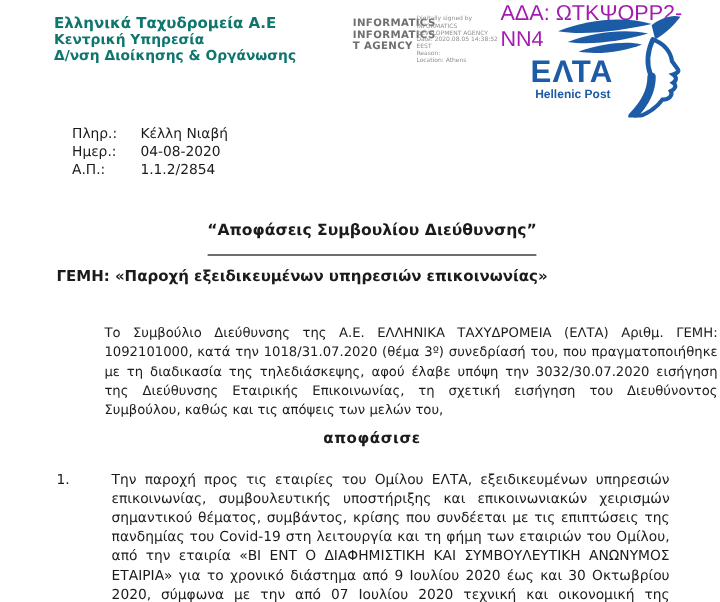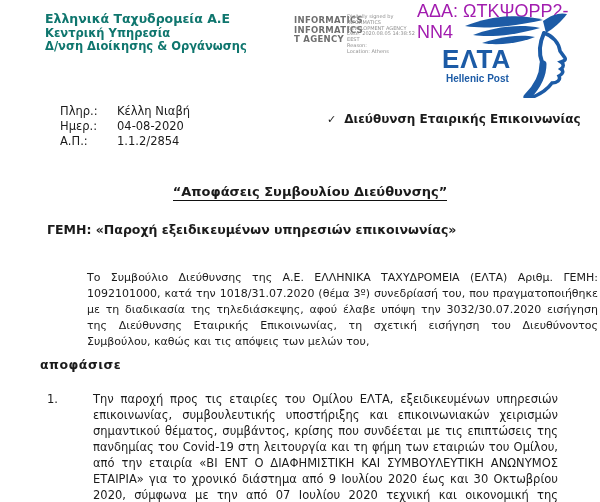--- a/index.html
+++ b/index.html
@@ -58,37 +58,37 @@
   .recipient {
     position: absolute; left: 327px; top: 112px;
     font-size: 12px; font-weight: bold;
   }
   .recipient .check { font-weight: normal; margin-right: 8px; font-size: 11px; }
 
   
   .title-wrap { position: absolute; left: 40px; top: 181px; width: 540px; text-align: center; }
   .doc-title {
     display: inline-block; font-size: 13px; font-weight: bold;
-    border-bottom: 1.5px solid #111; padding-bottom: 1px;
+    border-bottom: 1.5px solid #111; padding-bottom: 12px;
   }
 
   
   .subject {
     position: absolute; left: 47px; top: 222px;
     font-size: 12.5px; font-weight: bold;
   }
 
   
   .body-par {
     position: absolute; left: 47px; top: 270px; width: 511px;
     font-size: 11px; line-height: 16px; text-align: justify; margin-left: 40px;
   }
 
   
-  .decision-wrap { position: absolute; left: 40px; top: 354px; width: 540px; text-align: left; }
+  .decision-wrap { position: absolute; left: 40px; top: 354px; width: 540px; text-align: center; }
   .decision { font-size: 12.5px; font-weight: bold; letter-spacing: 0.5px; }
 
   
   .list-item {
     position: absolute; left: 47px; top: 391px; width: 511px;
     display: flex; font-size: 11.5px; line-height: 16px;
   }
   .list-num { width: 18px; flex: 0 0 18px; }
   .list-text { flex: 1; text-align: justify; margin-left: 28px; }
 </style>
@@ -151,23 +151,20 @@
     <div class="meta-row">
       <span class="meta-label">Ημερ.:</span>
       <span class="meta-value">04-08-2020</span>
     </div>
     <div class="meta-row">
       <span class="meta-label">Α.Π.:</span>
       <span class="meta-value">1.1.2/2854</span>
     </div>
   </div>
 
-  <div class="recipient">
-    <span class="check">✓</span><span>Διεύθυνση Εταιρικής Επικοινωνίας</span>
-  </div>
 
   <div class="title-wrap">
     <span class="doc-title">“Αποφάσεις Συμβουλίου Διεύθυνσης”</span>
   </div>
 
   <div class="subject">ΓΕΜΗ: «Παροχή εξειδικευμένων υπηρεσιών επικοινωνίας»</div>
 
   <div class="body-par">Το Συμβούλιο Διεύθυνσης της Α.Ε. ΕΛΛΗΝΙΚΑ ΤΑΧΥΔΡΟΜΕΙΑ (ΕΛΤΑ) Αριθμ. ΓΕΜΗ: 1092101000, κατά την 1018/31.07.2020 (θέμα 3º) συνεδρίασή του, που πραγματοποιήθηκε με τη διαδικασία της τηλεδιάσκεψης, αφού έλαβε υπόψη την 3032/30.07.2020 εισήγηση της Διεύθυνσης Εταιρικής Επικοινωνίας, τη σχετική εισήγηση του Διευθύνοντος Συμβούλου, καθώς και τις απόψεις των μελών του,</div>
 
   <div class="decision-wrap">

